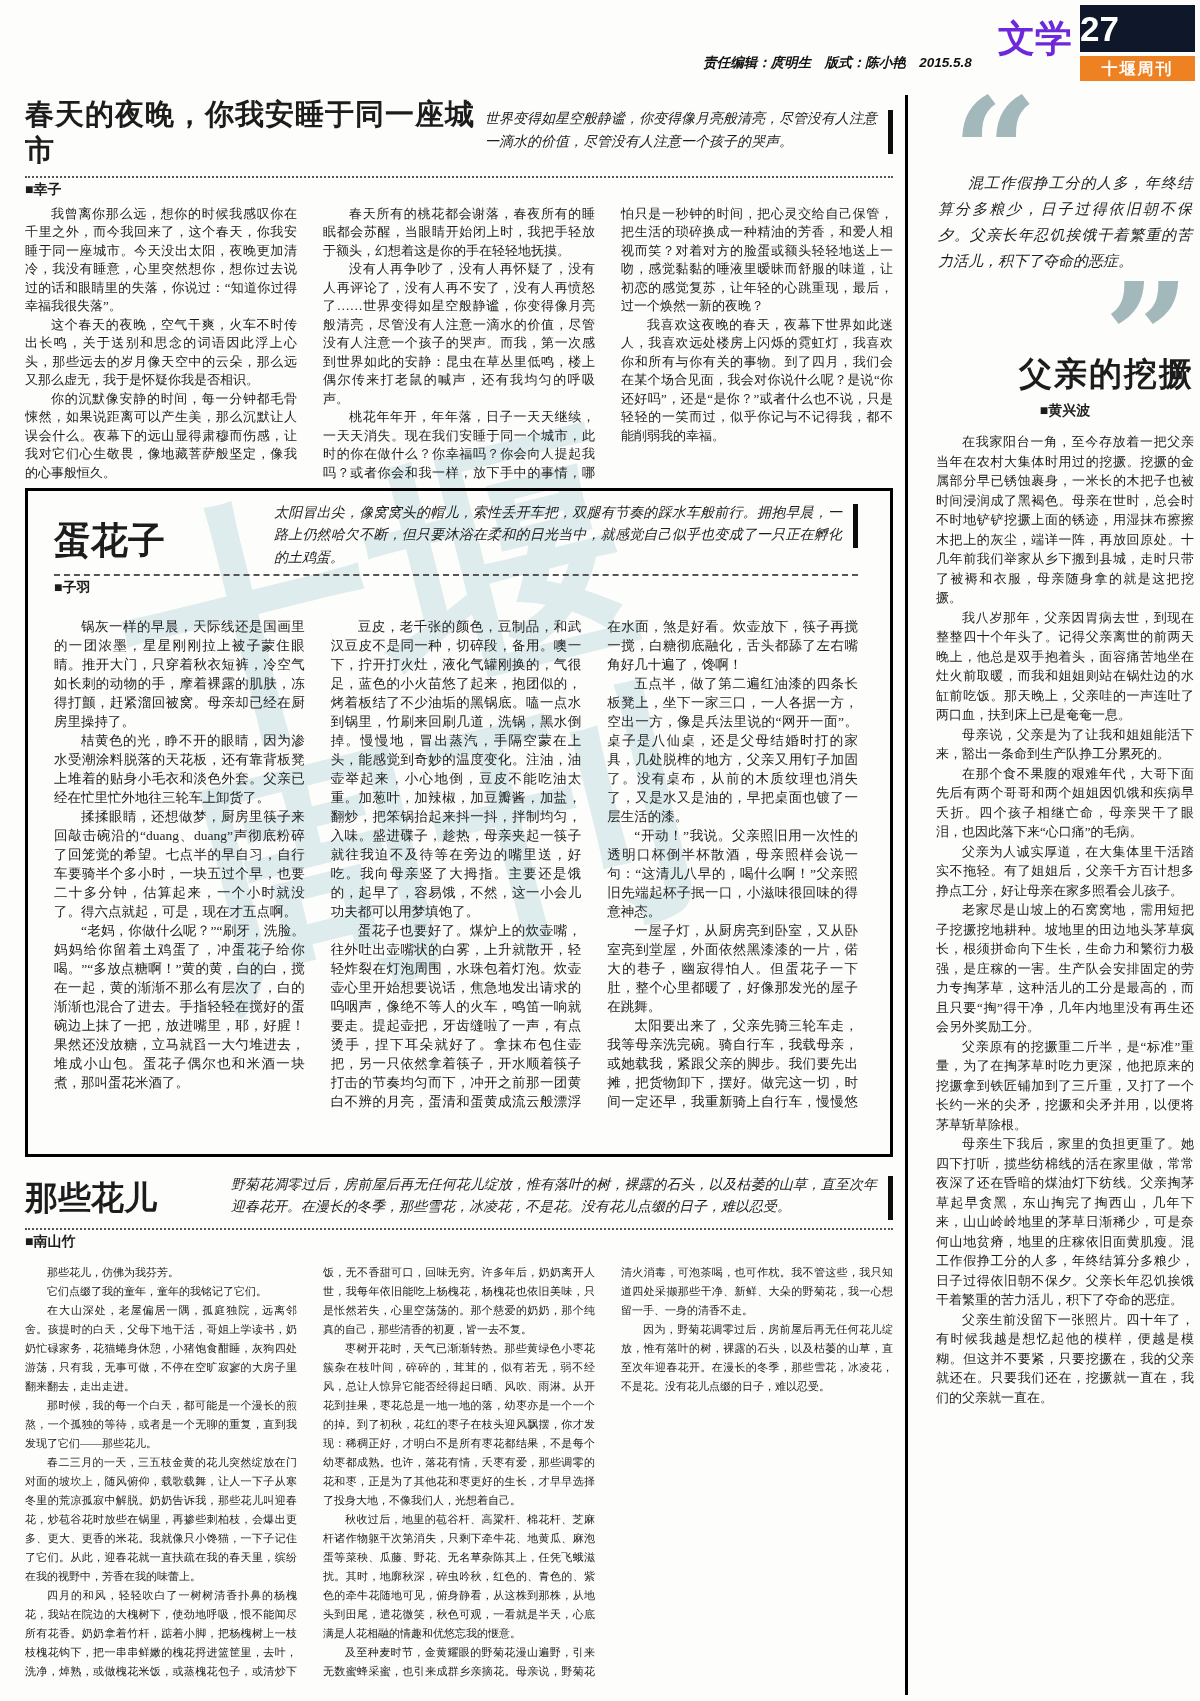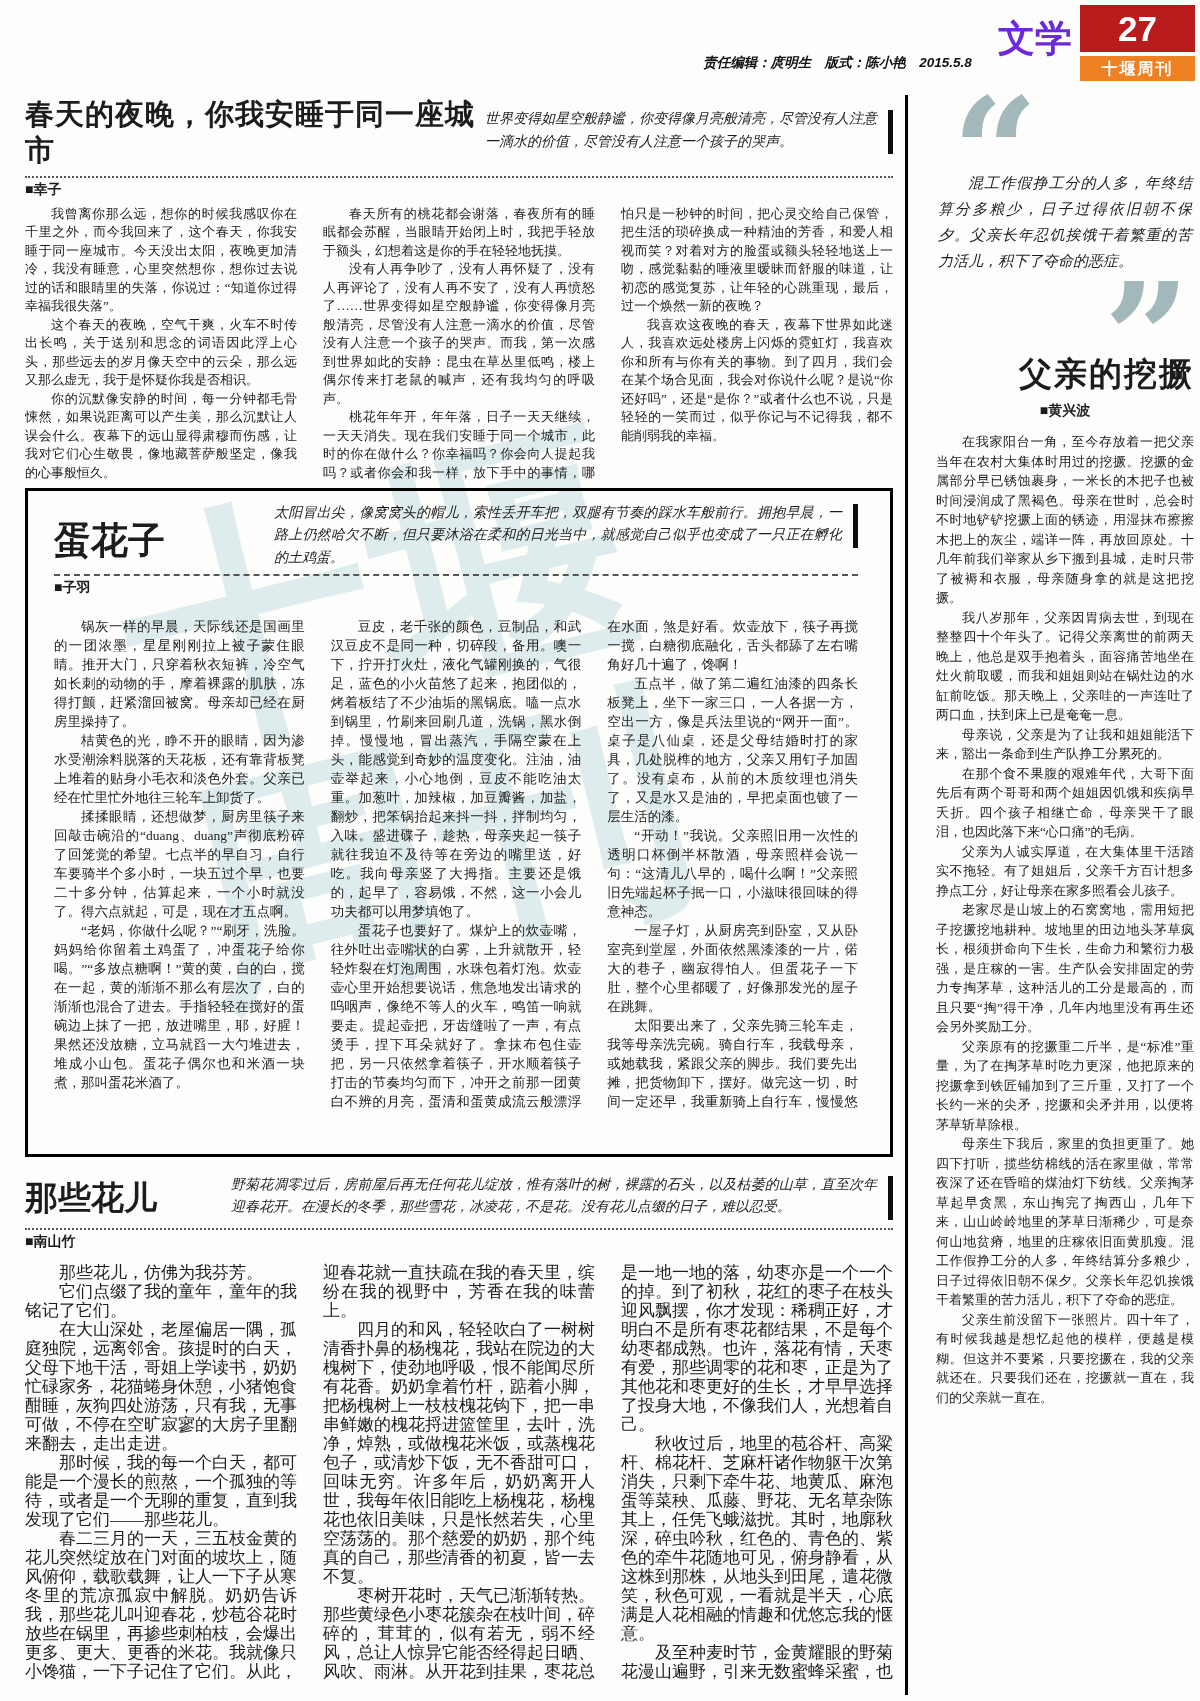--- a/index.html
+++ b/index.html
@@ -6,22 +6,22 @@
   #page{position:relative;width:1200px;height:1701px;margin:0 auto;background:#fdfdfc;
         overflow:hidden;font-family:"Liberation Serif",serif;color:#1c1c1c}
   
   .wm{position:absolute;left:150px;top:430px;width:740px;z-index:0;
       font-family:"Liberation Sans",sans-serif;font-weight:900;font-size:250px;line-height:1.05;
       color:rgba(156,199,201,0.30);transform:rotate(-14deg);letter-spacing:6px;pointer-events:none}
   .z{position:relative;z-index:1}
   
   .hdr-section{position:absolute;top:14px;left:924px;width:148px;text-align:right;
       font-family:Liberation Mono, monospace;font-weight:900;font-size:37px;color:#6d28d9}
-  .hdr-num{position:absolute;top:5px;left:1080px;width:115px;height:47px;background:#b91c1c;color:#fff;
-      font-family:"Liberation Sans",sans-serif;font-weight:700;font-size:35px;line-height:47px;text-align:center}
+  .hdr-num{position:absolute;top:5px;left:1080px;width:115px;height:47px;background:#0f172a;color:#fff;
+      font-family:"Liberation Sans",sans-serif;font-weight:700;font-size:35px;line-height:47px;}
   .hdr-mast{position:absolute;top:56px;left:1080px;width:115px;height:25px;background:#ee8122;color:#fff;
       font-family:"Liberation Sans",sans-serif;font-weight:700;font-size:16px;line-height:25px;text-align:center;letter-spacing:2px}
   .hdr-editor{position:absolute;top:54px;left:610px;width:455px;text-align:center;
       font-family:"Liberation Sans",sans-serif;font-style:italic;font-weight:700;font-size:13.5px;color:#111}
   
   .art-head{display:flex;align-items:center}
   .intro{flex:1;font-style:italic;font-size:14px;line-height:1.6;padding:3px 16px 0 8px;position:relative;text-align:justify}
   .intro-bar{position:absolute;right:0;top:5px;width:5px;height:44px;background:#0d0d0d}
   .rule-dot{border-bottom:2px dotted #555;margin:7px 0 3px;height:0}
   .rule-dash{border-bottom:2px dashed #555;margin:5px 0 2px;height:0}
@@ -33,21 +33,21 @@
   .a1-title{width:452px;font-family:"Liberation Sans",sans-serif;font-weight:900;font-size:29px;line-height:1.25;letter-spacing:1px;padding-top:6px}
   .a1-body{height:292px;font-size:13px;line-height:18.5px;}
   
   .box{position:absolute;left:25px;top:488px;width:868px;height:669px;border:3px solid #000;
        box-sizing:border-box;padding:8px 32px 0 26px;background:transparent}
   .box-title{width:212px;font-family:"Liberation Sans",sans-serif;font-weight:900;font-size:37px;padding-top:14px}
   .box-body{height:508px;font-size:13.5px;line-height:19px;margin-top:20px}
   
   .a3{position:absolute;left:25px;top:1168px;width:868px}
   .a3-title{width:198px;font-family:"Liberation Sans",sans-serif;font-weight:900;font-size:33px;padding-top:8px}
-  .a3-body{height:418px;font-size:17px;line-height:19px;margin-top:12px}
+  .a3-body{height:418px;font-size:11px;line-height:19px;margin-top:12px}
   
   .divider{position:absolute;left:905px;top:95px;width:3px;height:1600px;background:#000}
   .sb{position:absolute;left:936px;top:94px;width:258px}
   .q-open{height:62px;overflow:visible;margin-left:16px;
       font-family:"DejaVu Serif",serif;font-weight:700;font-size:150px;line-height:0.78;color:#a2b8ba}
   .q-text{font-style:italic;font-size:15px;line-height:26px;margin:14px 2px 0 2px;text-indent:2em;text-align:justify}
   .q-close{height:64px;text-align:right;margin-right:4px;
       font-family:"DejaVu Serif",serif;font-weight:700;font-size:150px;line-height:0.85;color:#a2b8ba}
   .sb-title{font-family:"Liberation Sans",sans-serif;font-weight:900;font-size:33px;letter-spacing:2px;text-align:right;margin-top:14px}
   .sb-byline{text-align:center;font-family:"Liberation Sans",sans-serif;font-weight:700;font-size:14px;margin:5px 0 12px}

